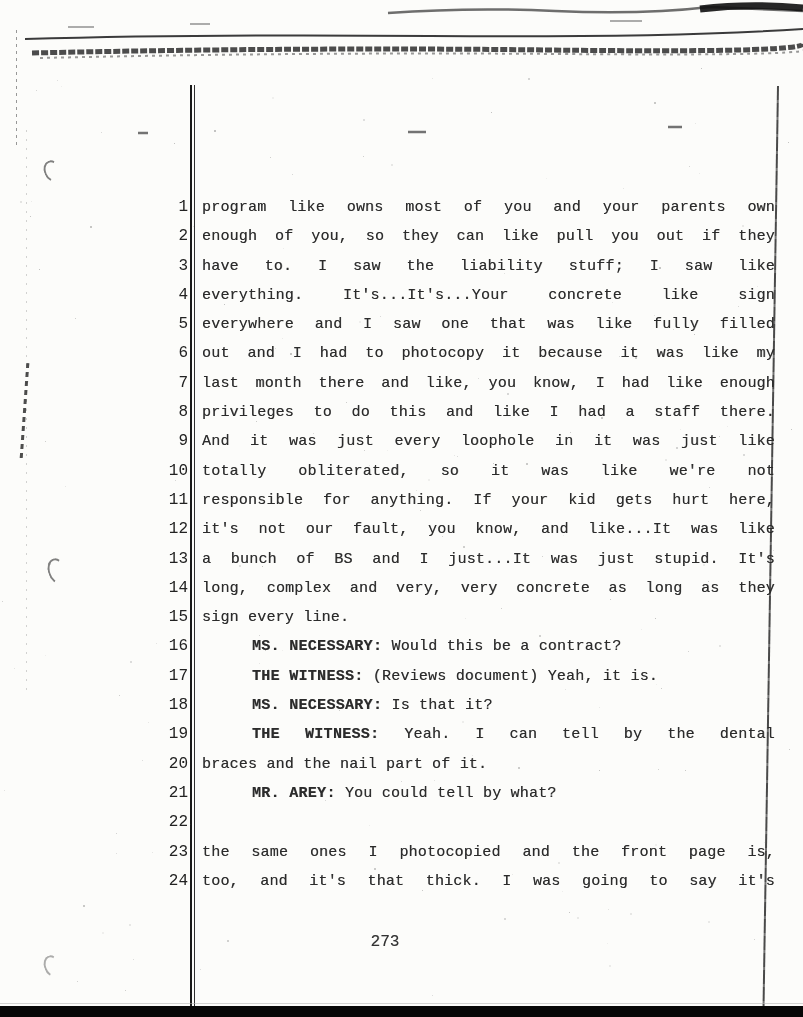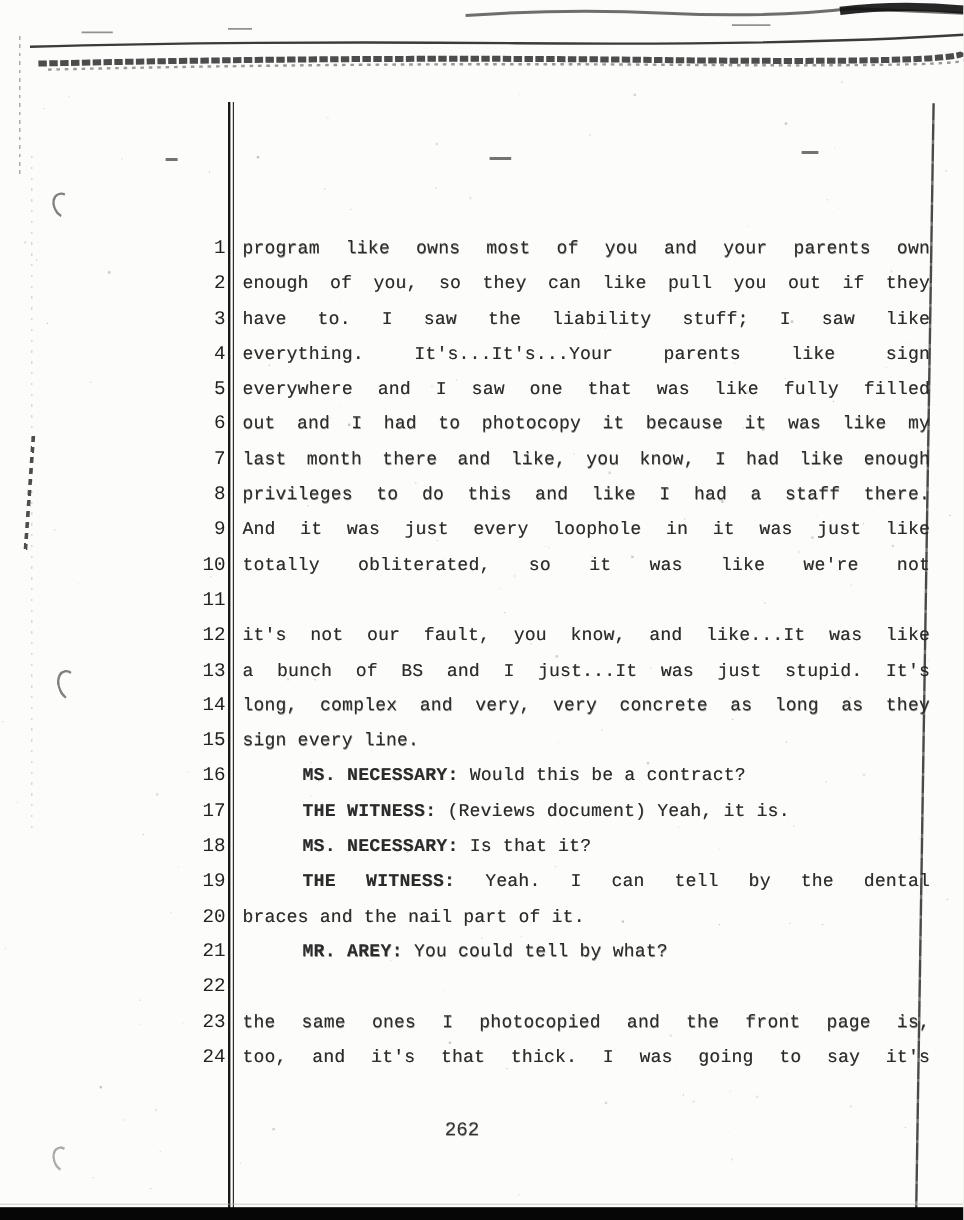--- a/index.html
+++ b/index.html
@@ -85,21 +85,21 @@
       <div class="t-row">
         <span class="t-num">2</span>
         <span class="t-text justify"><span>enough of you, so they can like pull you out if they</span></span>
       </div>
       <div class="t-row">
         <span class="t-num">3</span>
         <span class="t-text justify"><span>have to. I saw the liability stuff; I saw like</span></span>
       </div>
       <div class="t-row">
         <span class="t-num">4</span>
-        <span class="t-text justify"><span>everything. It's...It's...Your parents like sign</span></span>
+        <span class="t-text justify"><span>everything. It's...It's...Your concrete like sign</span></span>
       </div>
       <div class="t-row">
         <span class="t-num">5</span>
         <span class="t-text justify"><span>everywhere and I saw one that was like fully filled</span></span>
       </div>
       <div class="t-row">
         <span class="t-num">6</span>
         <span class="t-text justify"><span>out and I had to photocopy it because it was like my</span></span>
       </div>
       <div class="t-row">
@@ -113,20 +113,21 @@
       <div class="t-row">
         <span class="t-num">9</span>
         <span class="t-text justify"><span>And it was just every loophole in it was just like</span></span>
       </div>
       <div class="t-row">
         <span class="t-num">10</span>
         <span class="t-text justify"><span>totally obliterated, so it was like we're not</span></span>
       </div>
       <div class="t-row">
         <span class="t-num">11</span>
+        <span class="t-text justify"><span>responsible for anything. If your kid gets hurt here,</span></span>
       </div>
       <div class="t-row">
         <span class="t-num">12</span>
         <span class="t-text justify"><span>it's not our fault, you know, and like...It was like</span></span>
       </div>
       <div class="t-row">
         <span class="t-num">13</span>
         <span class="t-text justify"><span>a bunch of BS and I just...It was just stupid. It's</span></span>
       </div>
       <div class="t-row">
@@ -167,21 +168,21 @@
       <div class="t-row">
         <span class="t-num">23</span>
         <span class="t-text justify"><span>the same ones I photocopied and the front page is,</span></span>
       </div>
       <div class="t-row">
         <span class="t-num">24</span>
         <span class="t-text justify"><span>too, and it's that thick. I was going to say it's</span></span>
       </div>
     </div>
 
-  <div class="page-number">262</div>
+  <div class="page-number">273</div>
 
   <div class="bottom-line"></div>
   <div class="bottom-bar"></div>
 <i class="dot" style="left: 463px; top: 546px; width: 2px; height: 2px; opacity: 0.27;"></i>
     <i class="dot" style="left: 599px; top: 707px; width: 1px; height: 1px; opacity: 0.11;"></i>
     <i class="dot" style="left: 39px; top: 269px; width: 1px; height: 1px; opacity: 0.35;"></i>
     <i class="dot" style="left: 565px; top: 689px; width: 1px; height: 1px; opacity: 0.14;"></i>
     <i class="dot" style="left: 83px; top: 905px; width: 2px; height: 2px; opacity: 0.31;"></i>
     <i class="dot" style="left: 359px; top: 321px; width: 2px; height: 2px; opacity: 0.08;"></i>
     <i class="dot" style="left: 609px; top: 965px; width: 2px; height: 2px; opacity: 0.1;"></i>

